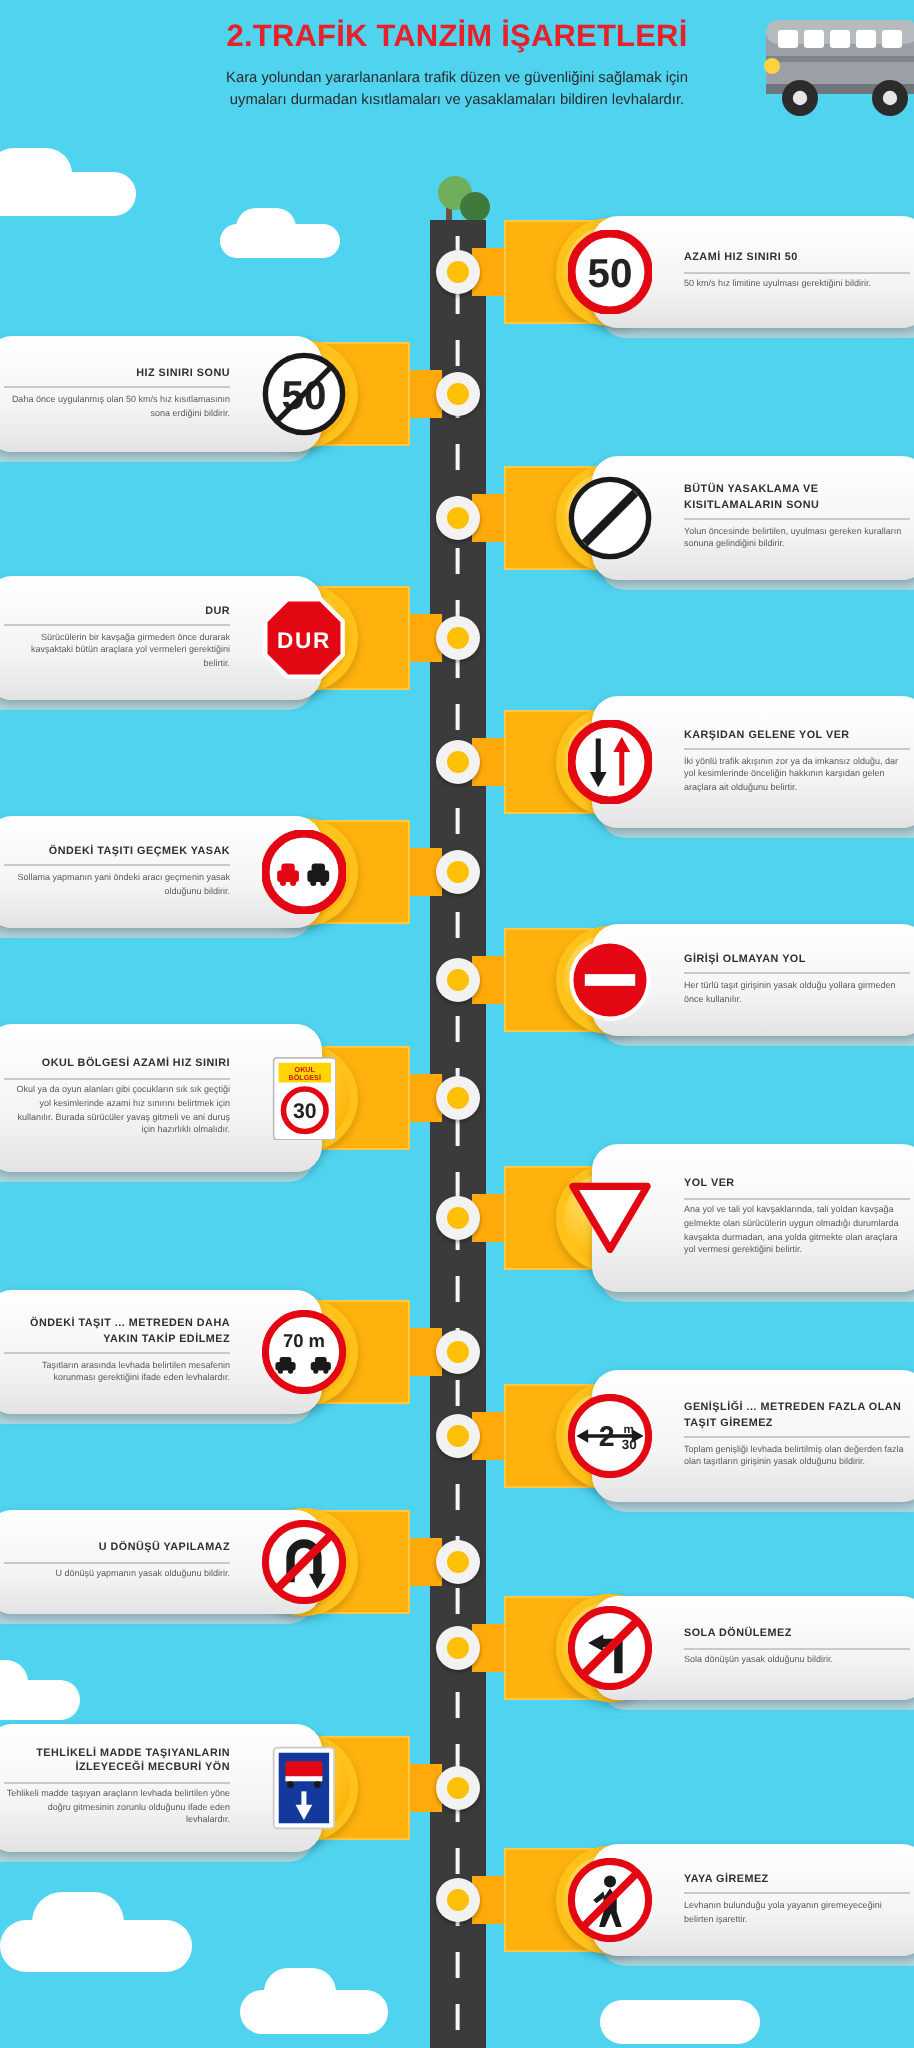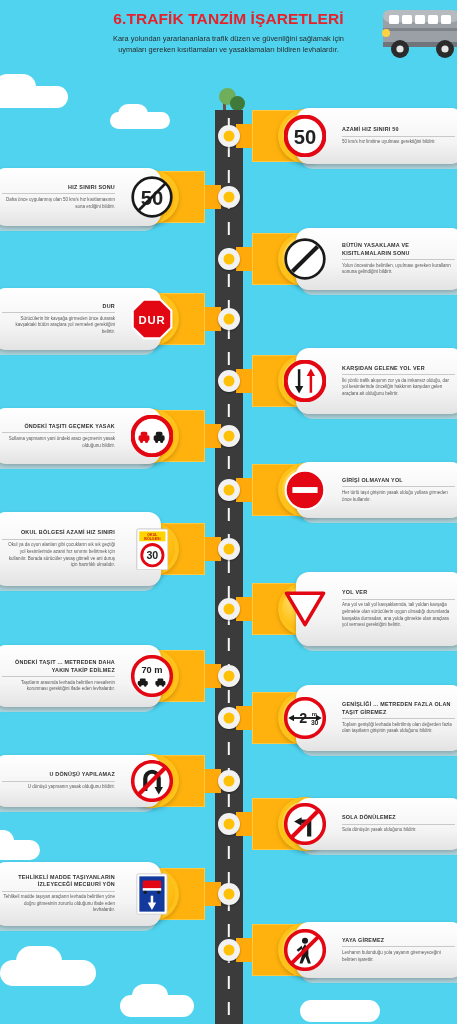--- a/index.html
+++ b/index.html
@@ -132,22 +132,22 @@
   <div class="cloud" style="left:-30px;top:840px;width:70px;height:20px;"></div>
   <div class="cloud" style="left:-20px;top:830px;width:34px;height:22px;border-radius:18px;"></div>
   <div class="cloud" style="left:0px;top:960px;width:96px;height:26px;"></div>
   <div class="cloud" style="left:16px;top:946px;width:46px;height:30px;border-radius:24px;"></div>
   <div class="cloud" style="left:120px;top:995px;width:74px;height:22px;"></div>
   <div class="cloud" style="left:132px;top:984px;width:36px;height:24px;border-radius:20px;"></div>
   <div class="cloud" style="left:300px;top:1000px;width:80px;height:22px;"></div>
   <div class="cloud" style="left:396px;top:930px;width:70px;height:20px;"></div>
 
   <div class="header">
-    <div class="title">6.TRAFİK TANZİM İŞARETLERİ</div>
-    <div class="subtitle">Kara yolundan yararlananlara trafik düzen ve güvenliğini sağlamak için uymaları gereken kısıtlamaları ve yasaklamaları bildiren levhalardır.</div>
+    <div class="title">2.TRAFİK TANZİM İŞARETLERİ</div>
+    <div class="subtitle">Kara yolundan yararlananlara trafik düzen ve güvenliğini sağlamak için uymaları durmadan kısıtlamaları ve yasaklamaları bildiren levhalardır.</div>
   </div>
 
   <div class="bus">
     <svg viewBox="0 0 92 72" width="92" height="72">
       <rect x="18" y="8" width="76" height="36" rx="7" fill="#9aa0a6"></rect>
       <rect x="18" y="8" width="76" height="12" rx="6" fill="#b6bbc0"></rect>
       <rect x="24" y="13" width="10" height="9" rx="1.5" fill="#ffffff"></rect>
       <rect x="37" y="13" width="10" height="9" rx="1.5" fill="#ffffff"></rect>
       <rect x="50" y="13" width="10" height="9" rx="1.5" fill="#ffffff"></rect>
       <rect x="63" y="13" width="10" height="9" rx="1.5" fill="#ffffff"></rect>

